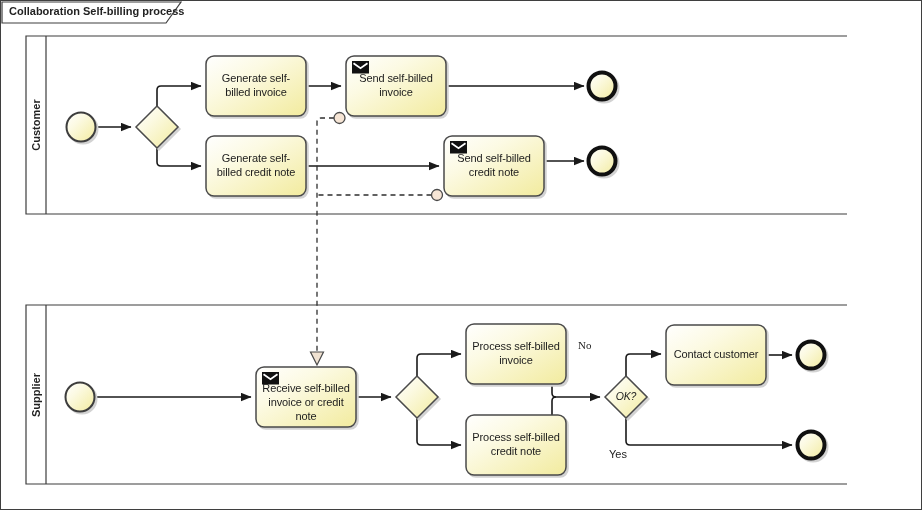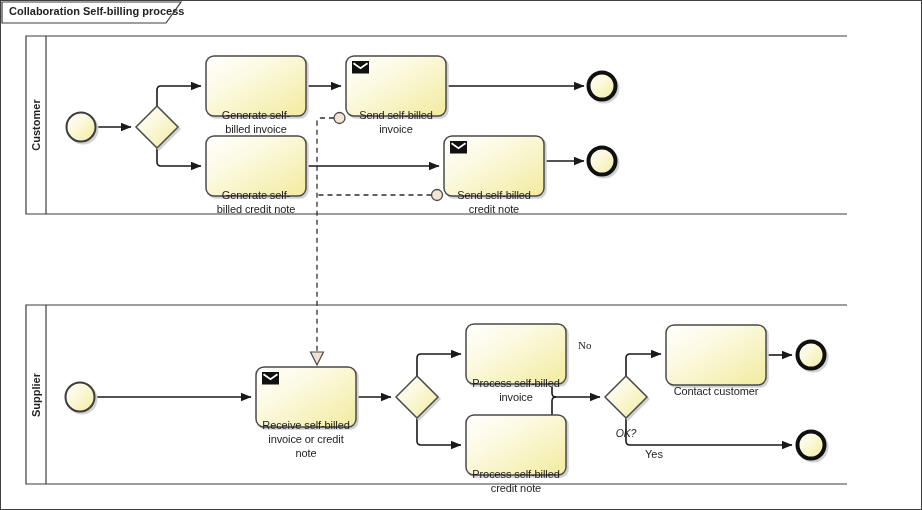--- a/index.html
+++ b/index.html
@@ -14,21 +14,21 @@
   .seq{stroke:#1a1a1a;stroke-width:1.6;fill:none;}
   .msg{stroke:#2e2e2e;stroke-width:1.3;fill:none;stroke-dasharray:5 4;}
   .node{stroke:#4a4a4a;stroke-width:1.5;fill:url(#nodeGrad);}
   .startEvt{stroke:#3d3d3d;stroke-width:2;fill:url(#nodeGrad);}
   .endEvt{stroke:#101010;stroke-width:4;fill:url(#nodeGrad);}
   .anchor{fill:#f6e5d5;stroke:#4a4a4a;stroke-width:1.3;}
   .openArrow{fill:#f0e2d2;stroke:#4a4a4a;stroke-width:1.2;}
   .lbl{
     position:absolute;display:flex;align-items:center;justify-content:center;
     text-align:center;font-size:11px;line-height:1.25;letter-spacing:-0.1px;
-    color:#1c1c1c;white-space:pre-line;pointer-events:none;margin-top:37px;
+    color:#1c1c1c;white-space:pre-line;pointer-events:none;
   }
   .flow-lbl{position:absolute;font-size:11px;color:#1c1c1c;pointer-events:none;}
   .pool-lbl{position:absolute;display:flex;align-items:center;justify-content:center;pointer-events:none;}
   .pool-lbl span{transform:rotate(-90deg);font-weight:bold;font-size:11px;color:#222;white-space:nowrap;}
   .tab-title{position:absolute;left:8px;top:4px;font-weight:bold;font-size:11px;color:#222;pointer-events:none;}
 </style>
 </head>
 <body>
 
 <div id="stage">
@@ -135,15 +135,15 @@
 note</div>
   <div class="lbl" style="left:465px;top:323px;width:100px;height:60px;">Process self-billed
 invoice</div>
   <div class="lbl" style="left:465px;top:414px;width:100px;height:60px;">Process self-billed
 credit note</div>
   <div class="lbl" style="left:665px;top:324px;width:100px;height:60px;">Contact customer</div>
 
   <div class="lbl" style="left:604px;top:389px;width:42px;height:14px;font-size:10.5px;font-style:italic;">OK?</div>
 
   <div class="flow-lbl" style="left:577px;top:338px;font-family:Liberation Serif, serif;">No</div>
-  <div class="flow-lbl" style="left:644px;top:447px;text-align:center;">Yes</div>
+  <div class="flow-lbl" style="left:608px;top:447px;text-align:center;">Yes</div>
 
 </div>
 
 </body></html>

